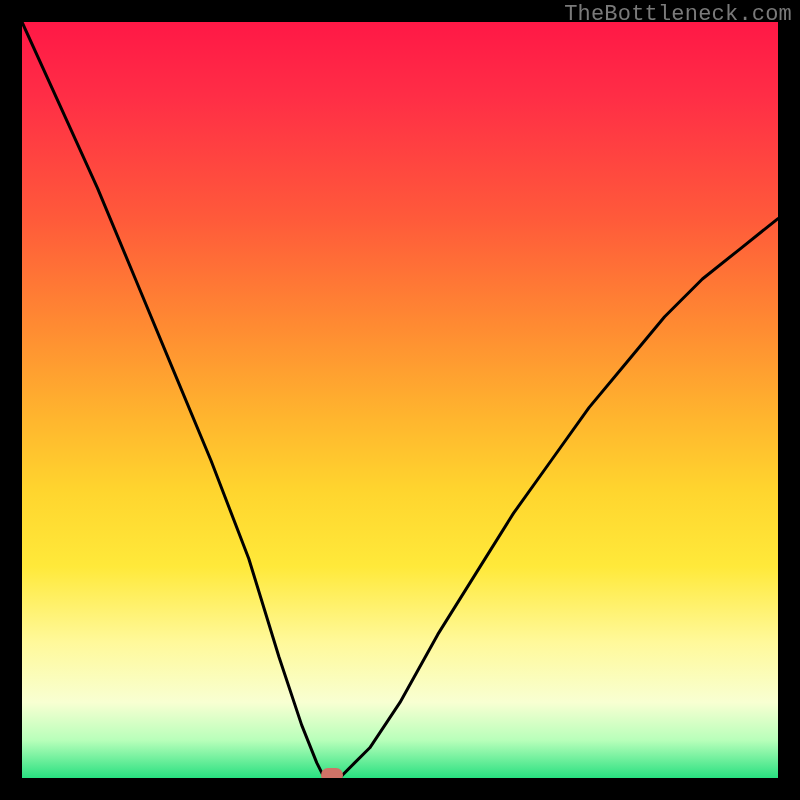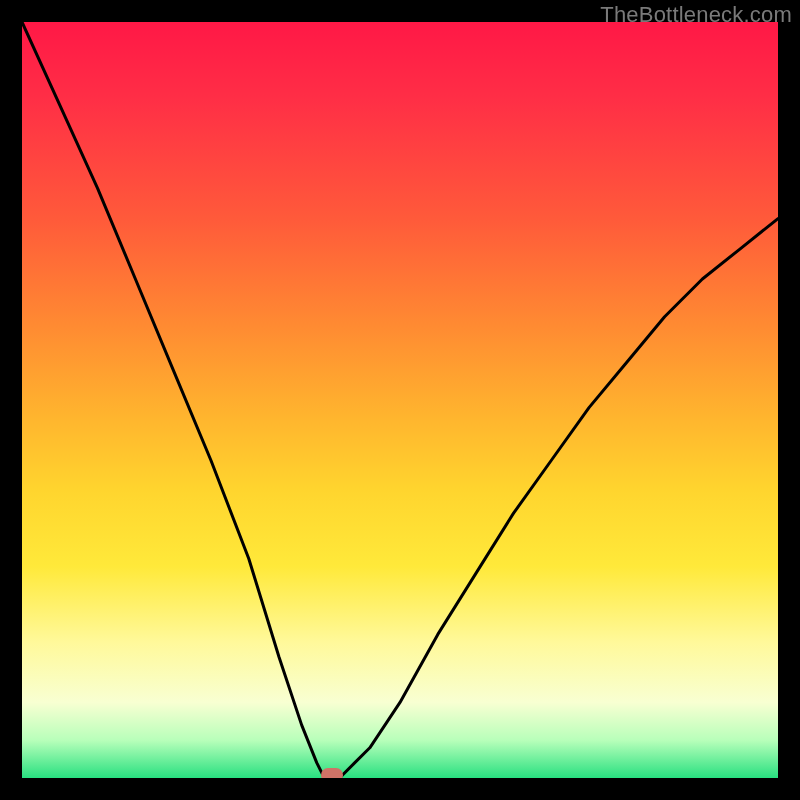--- a/index.html
+++ b/index.html
@@ -11,20 +11,21 @@
     font-family: Arial, Helvetica, sans-serif;
     overflow: hidden;
   }
   .frame {
     position: absolute;
     left: 0;
     top: 0;
     width: 800px;
     height: 800px;
     background: #000;
+    font-family: Liberation Mono, monospace;
   }
   .plot-area {
     position: absolute;
     left: 22px;
     top: 22px;
     width: 756px;
     height: 756px;
     overflow: hidden;
     
     background: linear-gradient(

